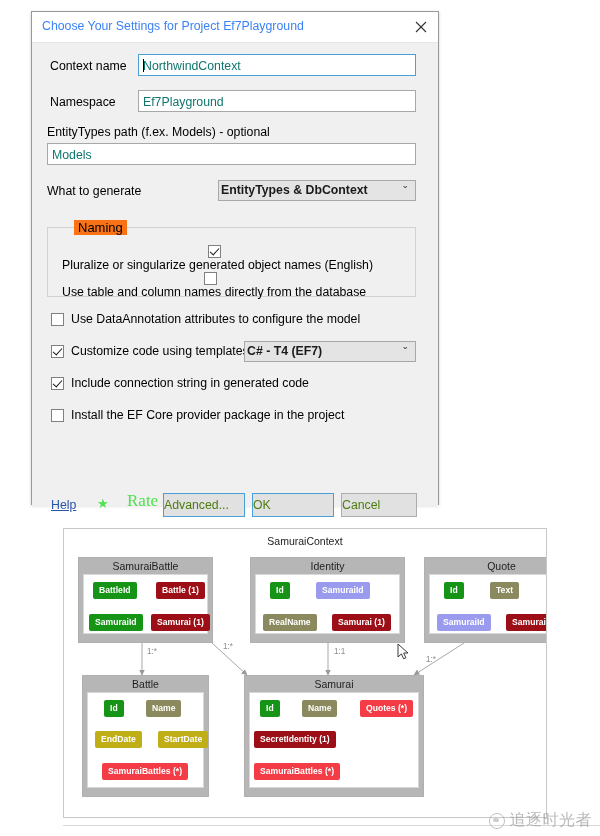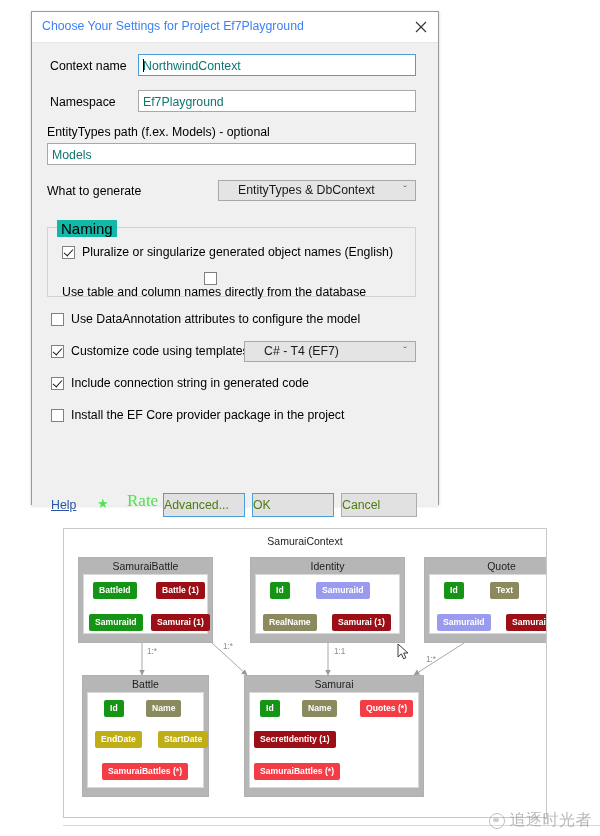--- a/index.html
+++ b/index.html
@@ -90,44 +90,45 @@
   }
 
   .combo {
     position: absolute;
     background: #e4e4e4;
     border: 1px solid #a8a8a8;
     box-sizing: border-box;
     font-size: 12.3px;
     color: #1a1a1a;
     line-height: 19px;
-    padding-left: 19px;
+    padding-left: 2px;
     white-space: nowrap;
     overflow: hidden;
+    font-weight: bold;
   }
   .combo .chev {
     position: absolute;
     right: 8px;
     top: 0;
     color: #5a5a5a;
     font-size: 11px;
   }
 
   .groupbox {
     position: absolute;
     border: 1px solid #d2d2d2;
     box-sizing: border-box;
   }
   .groupbox-title {
     position: absolute;
-    left: 9px;
+    left: 26px;
     top: -8px;
-    background: #14b8a6;
+    background: #f97316;
     padding: 0 4px;
-    font-size: 15px;
+    font-size: 13px;
     color: #000000;
   }
 
   .chk-row {
     position: absolute;
     display: flex;
     align-items: center;
     white-space: nowrap;
   }
   .chk {
@@ -324,21 +325,21 @@
 
       <div class="fld-label" style="left:15px; top:141px;">What to generate</div>
       <div class="combo" style="left:186px; top:137px; width:198px; height:21px;">
         <span>EntityTypes &amp; DbContext</span>
         <span class="chev">ˇ</span>
       </div>
 
       <div class="groupbox" style="left:15px; top:184px; width:369px; height:70px;">
         <div class="groupbox-title">Naming</div>
       </div>
-      <div class="chk-row" style="left:30px; top:202px;">
+      <div class="chk-row" style="left:30px; top:202px;flex-direction:column;">
         <span class="chk checked"></span>
         <span class="chk-label">Pluralize or singularize generated object names (English)</span>
       </div>
       <div class="chk-row" style="left:30px; top:229px;flex-direction:column;">
         <span class="chk"></span>
         <span class="chk-label">Use table and column names directly from the database</span>
       </div>
 
       <div class="chk-row" style="left:19px; top:269px;">
         <span class="chk"></span>

